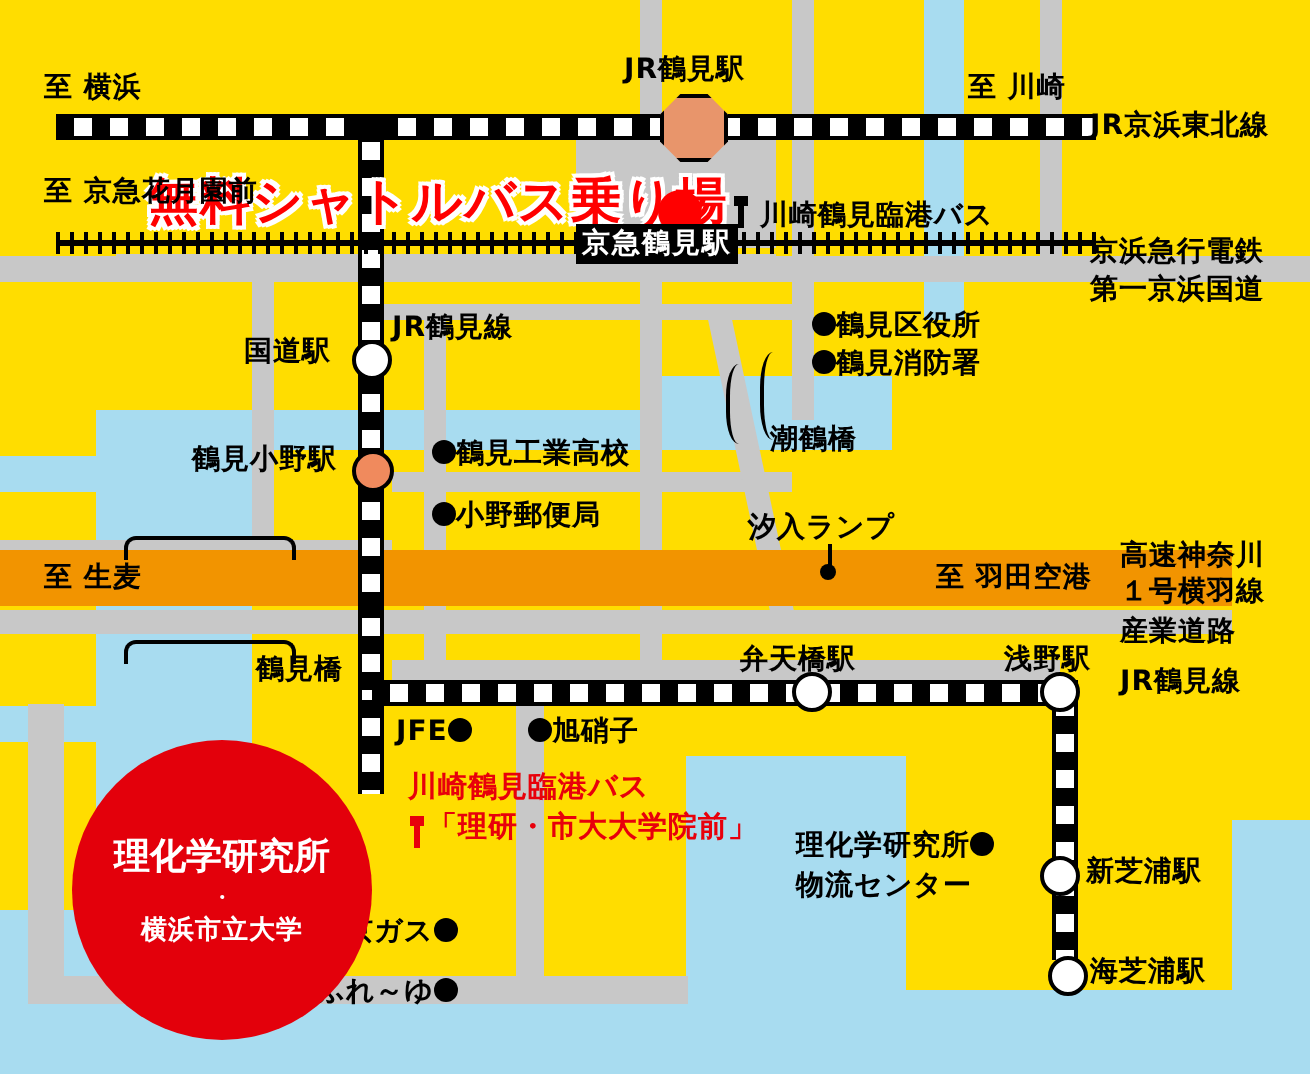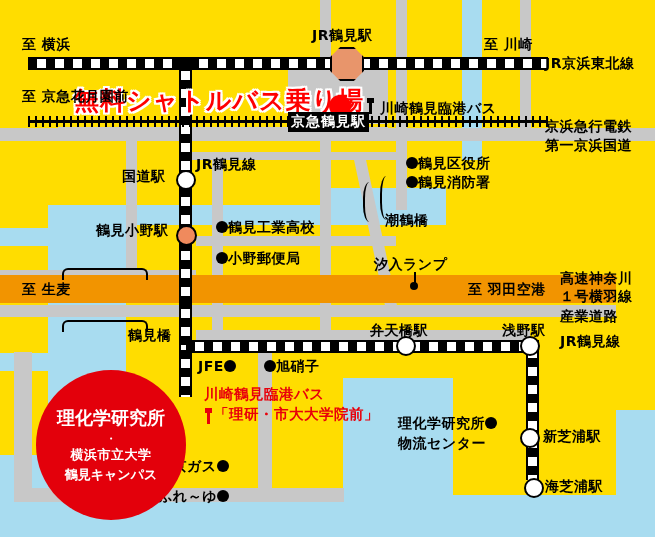--- a/index.html
+++ b/index.html
@@ -246,21 +246,20 @@
   </div>
   <div class="abs lbl" style="left:398px;top:415px;">
     <span>理化学研究所</span><span class="dot"></span>
   </div>
   <div class="abs lbl" style="left:398px;top:435px;">物流センター</div>
 
   <div class="abs univ" style="left:36px;top:370px;">
     <span class="u1">理化学研究所</span>
     <span class="u1" style="font-size:10px;margin:0;">・</span>
     <span class="u2">横浜市立大学</span>
-    <span class="u3">鶴見キャンパス</span>
   </div>
 
   <div class="abs" style="left:204px;top:385px;">
     <div class="lbl-red">川崎鶴見臨港バス</div>
     <div style="display:flex;align-items:flex-start;">
       <div class="pole red" style="margin-top:3px;margin-right:1px;">
         <div class="head"></div>
           <div class="stem"></div>
       </div>
       <div class="lbl-red">「理研・市大大学院前」</div>

